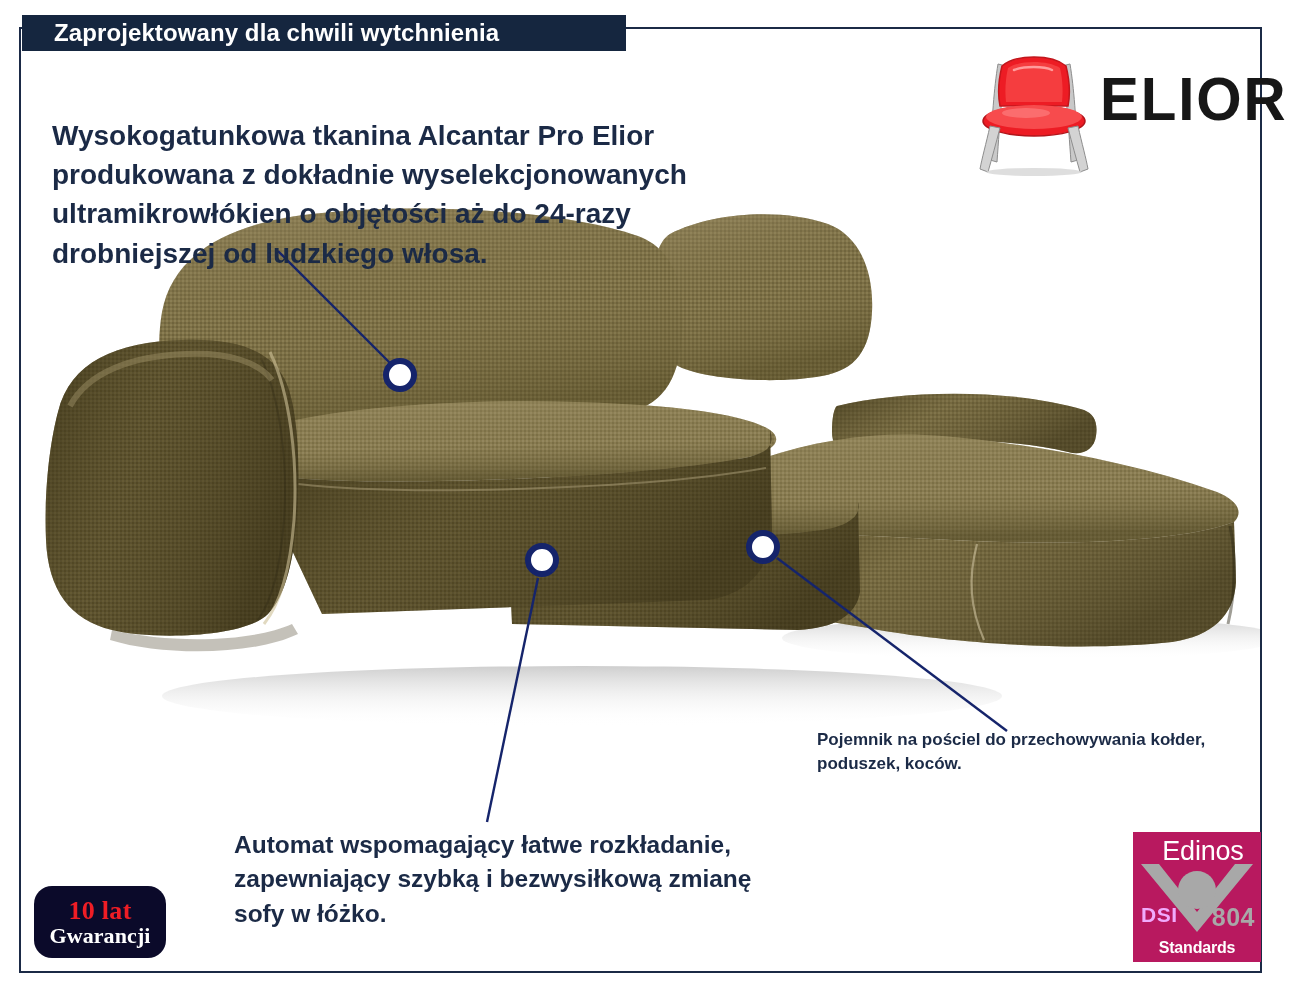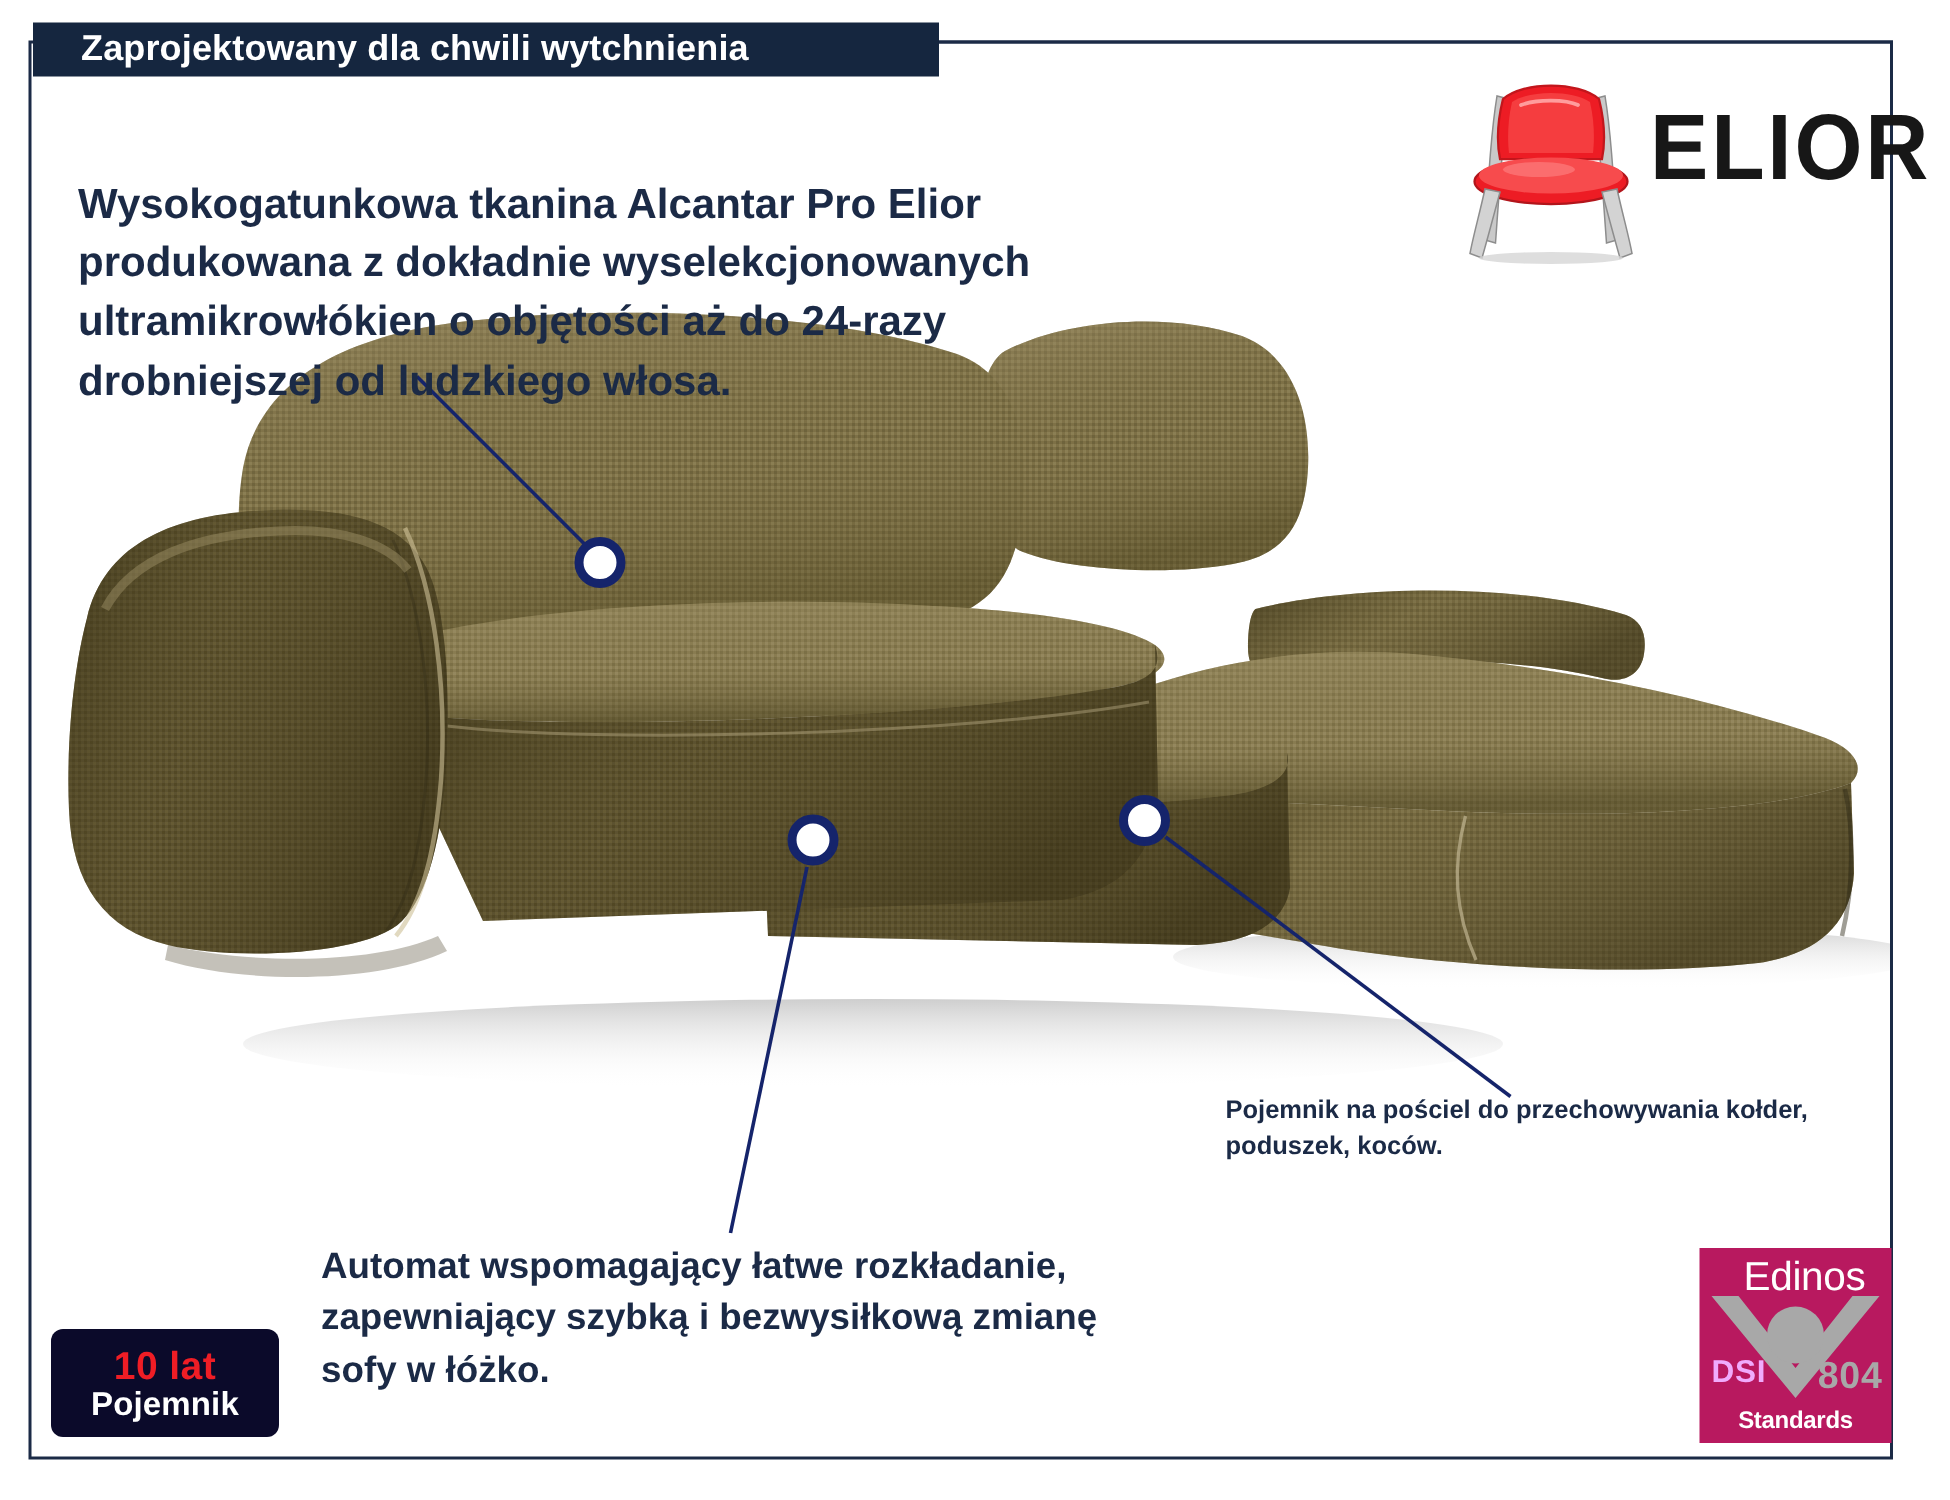--- a/index.html
+++ b/index.html
@@ -91,21 +91,21 @@
     line-height: 1.40;
     z-index: 5;
   }
   #fabric-text {
     left: 52px;
     top: 116px;
     width: 720px;
     font-size: 28px;
   }
   #mechanism-text {
-    left: 214px;
+    left: 234px;
     top: 828px;
     width: 560px;
     font-size: 24.5px;
   }
   #storage-text {
     left: 817px;
     top: 728px;
     width: 400px;
     font-size: 17px;
   }
@@ -140,29 +140,30 @@
     box-sizing: border-box;
     z-index: 5;
     pointer-events: auto;
   }
 
   
   .warranty {
     position: absolute;
     left: 34px;
     top: 886px;
-    width: 152px;
+    width: 132px;
     height: 72px;
     background: #0b0a2a;
-    border-radius: 8px;
+    border-radius: 18px;
     z-index: 6;
     display: flex;
     flex-direction: column;
     align-items: center;
     justify-content: center;
+    font-family: Liberation Serif, serif;
   }
   .warranty .years {
     color: #ef1d25;
     font-size: 26px;
     font-weight: bold;
     line-height: 1.05;
     letter-spacing: 0.3px;
   }
   .warranty .word {
     color: #ffffff;
@@ -397,21 +398,21 @@
   <div class="dot" style="left:383px; top:358px;"></div>
   <div class="dot" style="left:525px; top:543px;"></div>
   <div class="dot" style="left:746px; top:530px;"></div>
 
   <div class="textblock" id="fabric-text">Wysokogatunkowa tkanina Alcantar Pro Elior produkowana z dokładnie wyselekcjonowanych ultramikrowłókien o objętości aż do 24-razy drobniejszej od ludzkiego włosa.</div>
   <div class="textblock" id="mechanism-text">Automat wspomagający łatwe rozkładanie, zapewniający szybką i bezwysiłkową zmianę sofy w łóżko.</div>
   <div class="textblock" id="storage-text">Pojemnik na pościel do przechowywania kołder, poduszek, koców.</div>
 
   <div class="warranty">
     <span class="years">10 lat</span>
-    <span class="word">Pojemnik</span>
+    <span class="word">Gwarancji</span>
   </div>
 
   <div class="edinos">
     <div class="ed-name">Edinos</div>
     <svg class="ed-mark" viewBox="0 0 116 72">
       <path d="M2 2 L58 70 L114 2 L96 2 L58 50 L20 2 Z" fill="#a8a8a8"></path>
       <circle cx="58" cy="28" r="19" fill="#a8a8a8"></circle>
     </svg>
     <div class="ed-dsi">DSI</div>
     <div class="ed-num">804</div>

